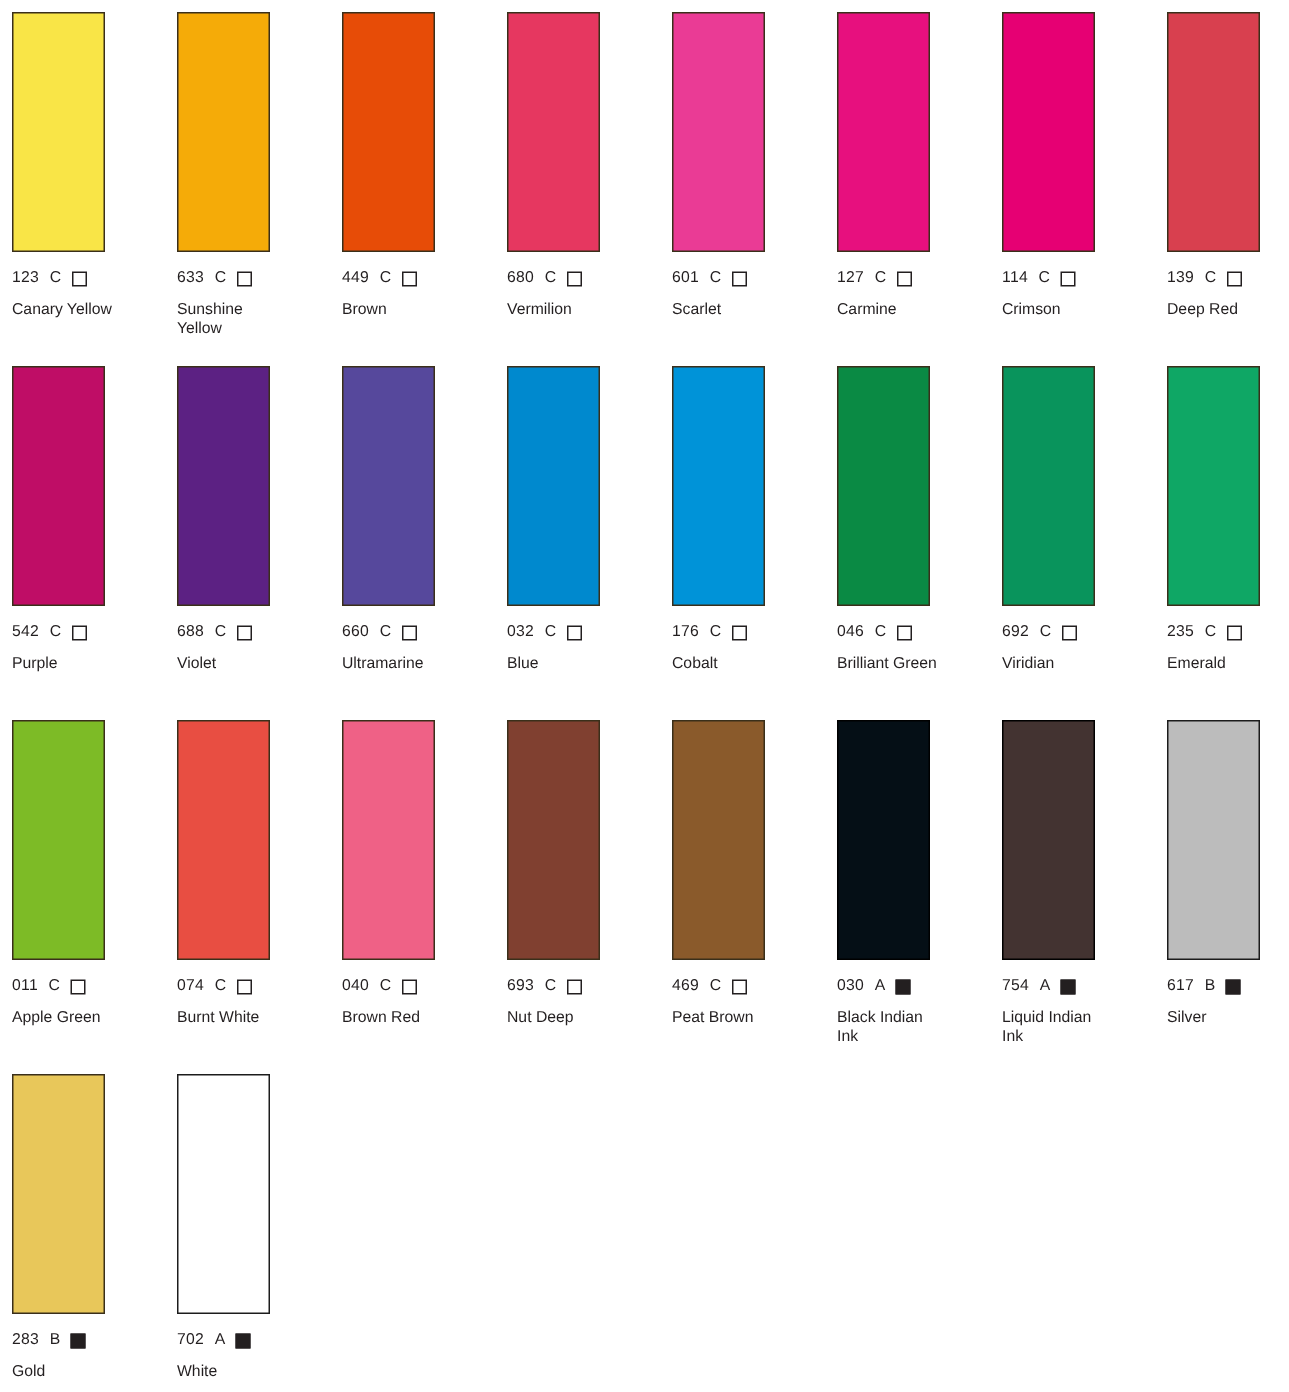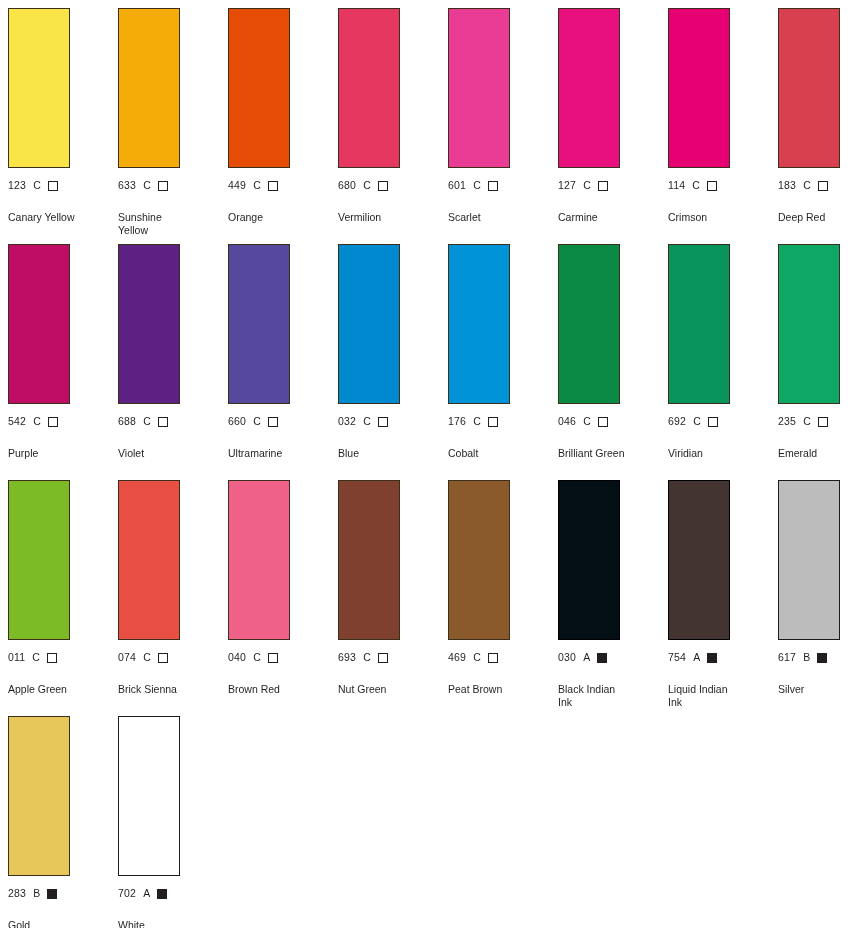--- a/index.html
+++ b/index.html
@@ -69,21 +69,21 @@
     box-sizing: border-box;
     margin-left: 7px;
     border: 1px solid #231f20;
     background: #ffffff;
   }
   .swatch-mark.mark-filled {
     background: #231f20;
     border-color: #231f20;
   }
   .swatch-name {
-    margin-top: 19px;
+    margin-top: 8px;
     font-size: 10.5px;
     line-height: 12.5px;
     color: #231f20;
     width: 96px;
     white-space: pre-line;
   }
 </style>
 </head>
 <body>
 
@@ -109,21 +109,21 @@
         <div class="swatch-name">Sunshine
 Yellow</div>
       </div>
       <div class="swatch-cell">
         <div class="swatch-chip" title="Orange" style="background: rgb(231, 76, 7);"></div>
         <div class="swatch-meta">
           <span class="swatch-code">449</span>
           <span class="swatch-series">C</span>
           <span class="swatch-mark"></span>
         </div>
-        <div class="swatch-name">Orange</div>
+        <div class="swatch-name">Brown</div>
       </div>
       <div class="swatch-cell">
         <div class="swatch-chip" title="Vermilion" style="background: rgb(230, 55, 96);"></div>
         <div class="swatch-meta">
           <span class="swatch-code">680</span>
           <span class="swatch-series">C</span>
           <span class="swatch-mark"></span>
         </div>
         <div class="swatch-name">Vermilion</div>
       </div>
@@ -150,21 +150,21 @@
         <div class="swatch-meta">
           <span class="swatch-code">114</span>
           <span class="swatch-series">C</span>
           <span class="swatch-mark"></span>
         </div>
         <div class="swatch-name">Crimson</div>
       </div>
       <div class="swatch-cell">
         <div class="swatch-chip" title="Deep Red" style="background: rgb(216, 64, 79);"></div>
         <div class="swatch-meta">
-          <span class="swatch-code">183</span>
+          <span class="swatch-code">139</span>
           <span class="swatch-series">C</span>
           <span class="swatch-mark"></span>
         </div>
         <div class="swatch-name">Deep Red</div>
       </div>
     </div>
     <div class="swatch-row">
       <div class="swatch-cell">
         <div class="swatch-chip" title="Purple" style="background: rgb(191, 13, 102);"></div>
         <div class="swatch-meta">
@@ -248,39 +248,39 @@
         </div>
         <div class="swatch-name">Apple Green</div>
       </div>
       <div class="swatch-cell">
         <div class="swatch-chip" title="Burnt Sienna" style="background: rgb(232, 78, 66);"></div>
         <div class="swatch-meta">
           <span class="swatch-code">074</span>
           <span class="swatch-series">C</span>
           <span class="swatch-mark"></span>
         </div>
-        <div class="swatch-name">Brick Sienna</div>
+        <div class="swatch-name">Burnt White</div>
       </div>
       <div class="swatch-cell">
         <div class="swatch-chip" title="Brick Red" style="background: rgb(239, 97, 134);"></div>
         <div class="swatch-meta">
           <span class="swatch-code">040</span>
           <span class="swatch-series">C</span>
           <span class="swatch-mark"></span>
         </div>
         <div class="swatch-name">Brown Red</div>
       </div>
       <div class="swatch-cell">
         <div class="swatch-chip" title="Nut Brown" style="background: rgb(128, 64, 48);"></div>
         <div class="swatch-meta">
           <span class="swatch-code">693</span>
           <span class="swatch-series">C</span>
           <span class="swatch-mark"></span>
         </div>
-        <div class="swatch-name">Nut Green</div>
+        <div class="swatch-name">Nut Deep</div>
       </div>
       <div class="swatch-cell">
         <div class="swatch-chip" title="Peat Brown" style="background: rgb(138, 90, 43);"></div>
         <div class="swatch-meta">
           <span class="swatch-code">469</span>
           <span class="swatch-series">C</span>
           <span class="swatch-mark"></span>
         </div>
         <div class="swatch-name">Peat Brown</div>
       </div>

